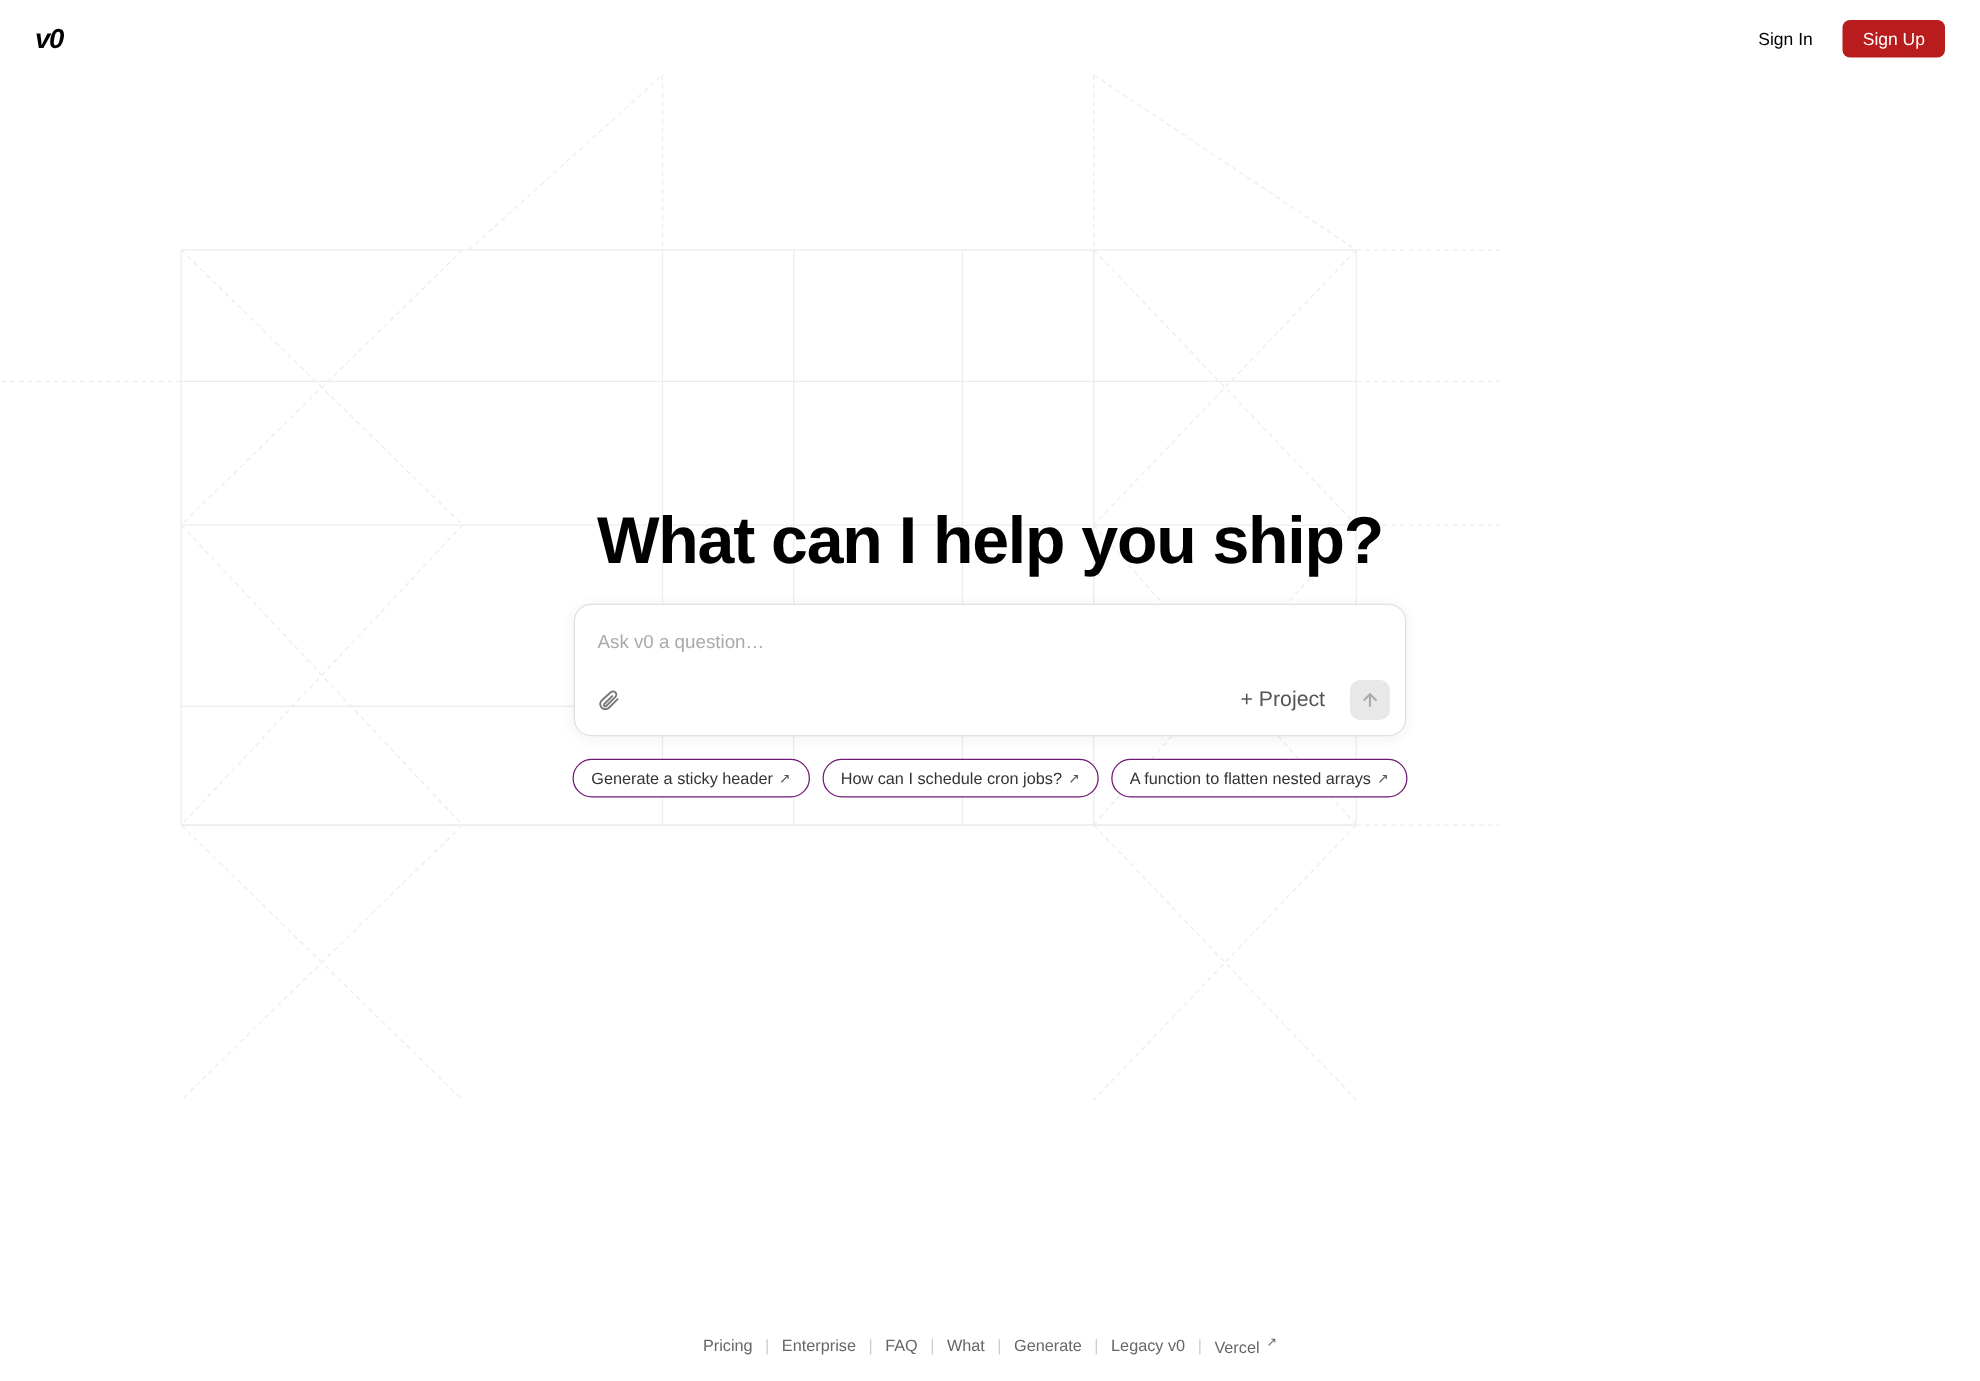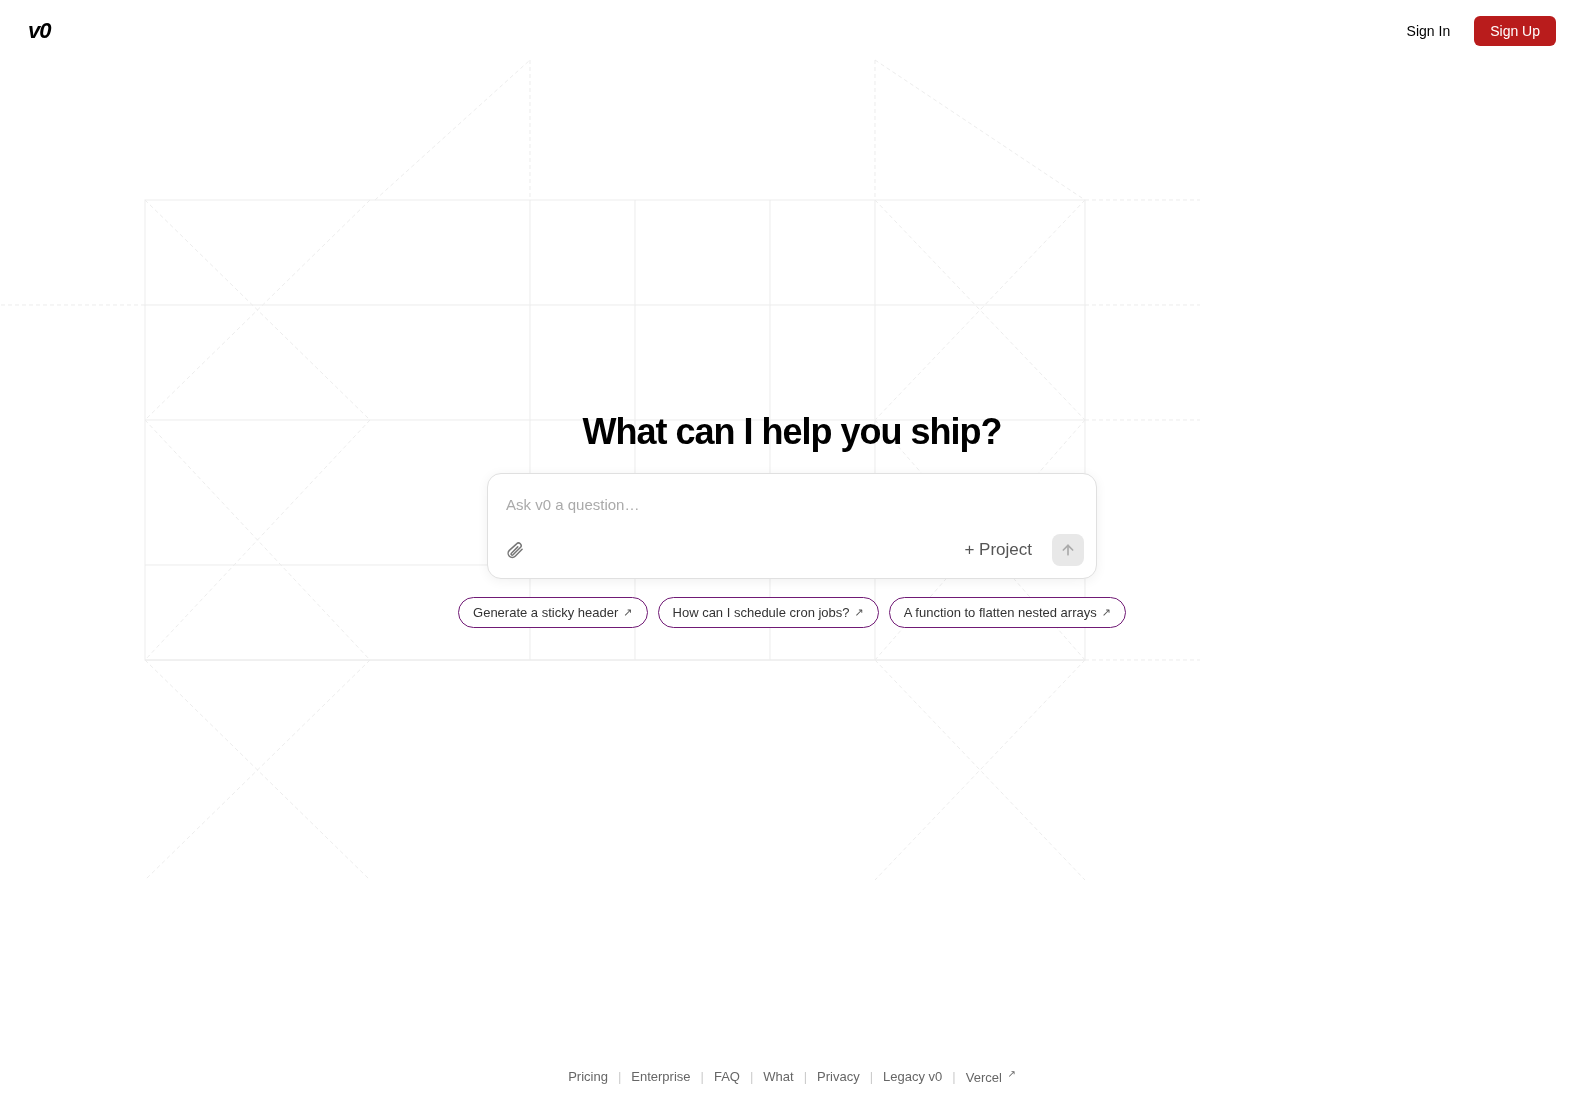--- a/index.html
+++ b/index.html
@@ -69,30 +69,30 @@
       z-index: 10;
       display: flex;
       flex-direction: column;
       align-items: center;
       justify-content: center;
       height: calc(100% - 130px);
       padding-bottom: 60px;
     }
 
     .hero-title {
-      font-size: 36px;
+      font-size: 53px;
       font-weight: 800;
       color: #000;
       margin-bottom: 20px;
       letter-spacing: -1px;
     }
 
     
     .search-box {
-      width: 610px;
+      width: 666px;
       border: 1px solid #e0e0e0;
       border-radius: 14px;
       background: #fff;
       box-shadow: 0 2px 12px rgba(0,0,0,0.06);
       padding: 0;
       overflow: hidden;
     }
 
     .search-input-area {
       padding: 16px 18px 8px 18px;
@@ -345,18 +345,18 @@
 
 <footer class="footer">
   <a class="footer-link">Pricing</a>
   <span class="footer-separator">|</span>
   <a class="footer-link">Enterprise</a>
   <span class="footer-separator">|</span>
   <a class="footer-link">FAQ</a>
   <span class="footer-separator">|</span>
   <a class="footer-link">What</a>
   <span class="footer-separator">|</span>
-  <a class="footer-link">Privacy</a>
+  <a class="footer-link">Generate</a>
   <span class="footer-separator">|</span>
   <a class="footer-link">Legacy v0</a>
   <span class="footer-separator">|</span>
   <a class="footer-link">Vercel <span class="external-icon">↗</span></a>
 </footer>
 
 </body></html>

